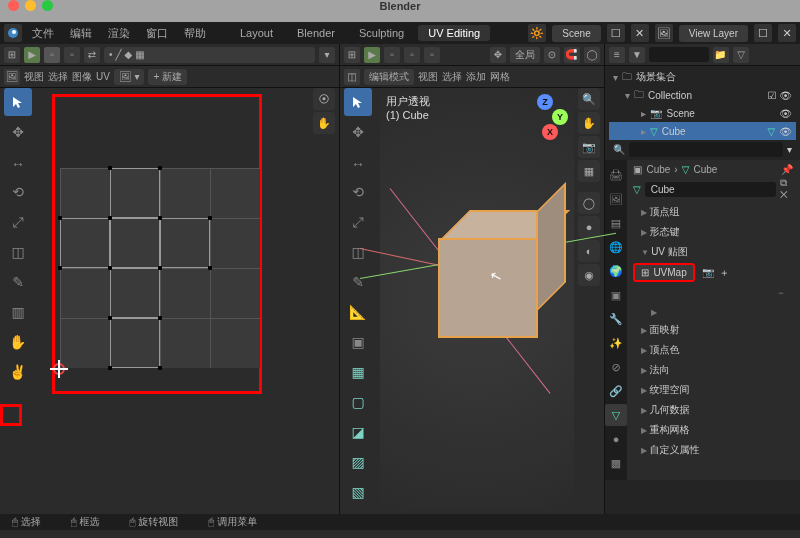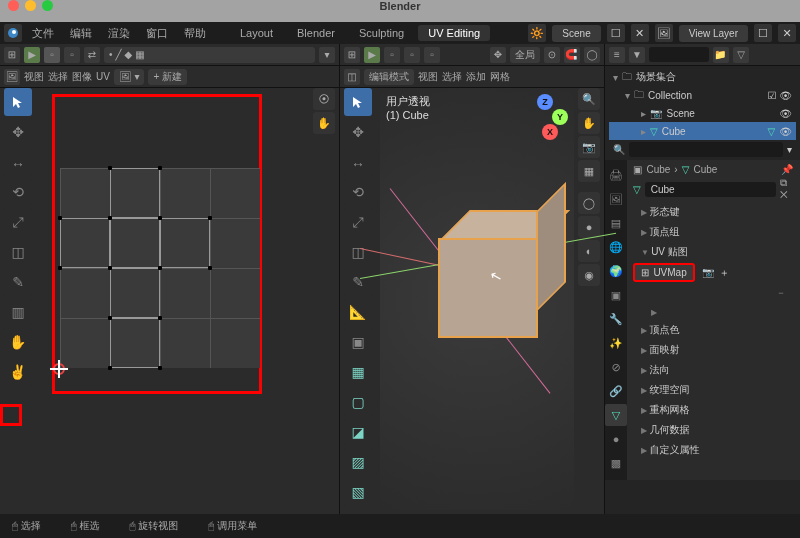--- a/index.html
+++ b/index.html
@@ -63,21 +63,21 @@
   .ptabs{width:22px;background:#1d1d1d;display:flex;flex-direction:column;padding-top:4px;gap:2px;}
   .ptab{width:22px;height:22px;display:flex;align-items:center;justify-content:center;border-radius:2px;color:#888;}
   .ptab.active{background:#3a3a3a;}
   .pbody{flex:1;background:#2b2b2b;padding:4px 6px;display:flex;flex-direction:column;gap:2px;font-size:10px;}
   .hdrline{display:flex;align-items:center;gap:4px;color:#aaa;}
   .section{padding:2px 8px;color:#ccc;}
   .section.open::before{content:"▼ ";color:#777;font-size:8px;}
   .section.closed::before{content:"▶ ";color:#777;font-size:8px;}
   .uvmap-row{display:flex;align-items:center;gap:4px;background:#3a3a3a;border:2px solid #ff0000;border-radius:3px;padding:2px 6px;}
   .uvmap-rest{display:flex;align-items:center;gap:4px;margin-left:4px;}
-  .status{height:24px;background:#1d1d1d;display:flex;align-items:center;gap:30px;padding:0 12px;font-size:10px;color:#aaa;}
+  .status{height:16px;background:#1d1d1d;display:flex;align-items:center;gap:30px;padding:0 12px;font-size:10px;color:#aaa;}
   svg{display:block}
   .meshicon{color:#52e0b8}
 </style>
 </head>
 <body>
 
 <div class="titlebar">
   <div class="traffic">
     <div class="dot red"></div>
     <div class="dot yellow"></div>
@@ -331,41 +331,41 @@
       <div class="pbody">
         <div class="hdrline">
           ▣ <span>Cube</span> › <span class="meshicon">▽</span> <span>Cube</span>
           <span style="margin-left:auto">📌</span>
         </div>
         <div class="hdrline">
           <span class="meshicon">▽</span>
           <input class="searchbox" value="Cube" style="">
           <span>⧉ ✕</span>
         </div>
+        <div class="section closed">顶点组</div>
         <div class="section closed">形态键</div>
-        <div class="section closed">顶点组</div>
         <div class="section open">UV 贴图</div>
         <div style="display:flex;align-items:center;gap:4px;">
           <div class="uvmap-row">
             <span>⊞</span>
             <span>UVMap</span>
           </div>
           <div class="uvmap-rest">
             <span>📷</span>
             <span>＋</span>
           </div>
         </div>
         <div style="margin-left:auto;color:#888;padding:2px 8px">－</div>
         <div class="section closed" style="padding-left:18px;color:#888;"></div>
+        <div class="section closed">面映射</div>
         <div class="section closed">顶点色</div>
-        <div class="section closed">面映射</div>
         <div class="section closed">法向</div>
         <div class="section closed">纹理空间</div>
+        <div class="section closed">几何数据</div>
         <div class="section closed">重构网格</div>
-        <div class="section closed">几何数据</div>
         <div class="section closed">自定义属性</div>
       </div>
     </div>
   </div>
 </div>
 
 <div class="status">
   <span>🖱 <span>选择</span></span>
   <span>🖱 <span>框选</span></span>
   <span>🖱 <span>旋转视图</span></span>

